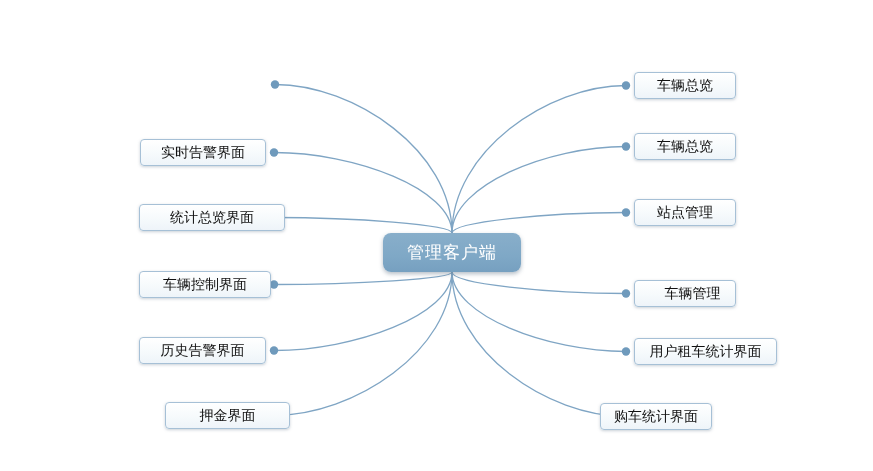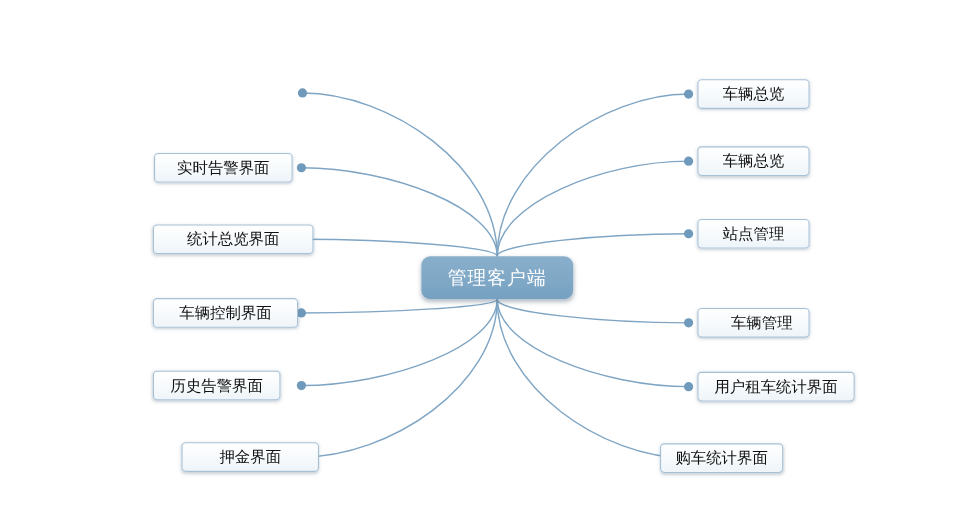--- a/index.html
+++ b/index.html
@@ -55,21 +55,21 @@
     font-size: 17px;
     letter-spacing: 1px;
     white-space: nowrap;
     cursor: default;
   }
   
   .n-l0 { left:113px; top:71px;  width:154px; }
   .n-l1 { left:140px; top:139px; width:126px; }
   .n-l2 { left:139px; top:204px; width:146px; }
   .n-l3 { left:139px; top:271px; width:132px; }
-  .n-l4 { left:139px; top:337px; width:116px; }
+  .n-l4 { left:139px; top:337px; width:127px; }
   .n-l5 { left:165px; top:402px; width:125px; }
   
   .n-r0 { left:634px; top:72px;  width:102px; }
   .n-r1 { left:634px; top:133px; width:102px; }
   .n-r2 { left:634px; top:199px; width:102px; }
   .n-r3 { left:634px; top:280px; width:102px;padding-left:15px; }
   .n-r4 { left:634px; top:338px; width:143px; }
   .n-r5 { left:600px; top:403px; width:112px; }
 </style>
 </head>

